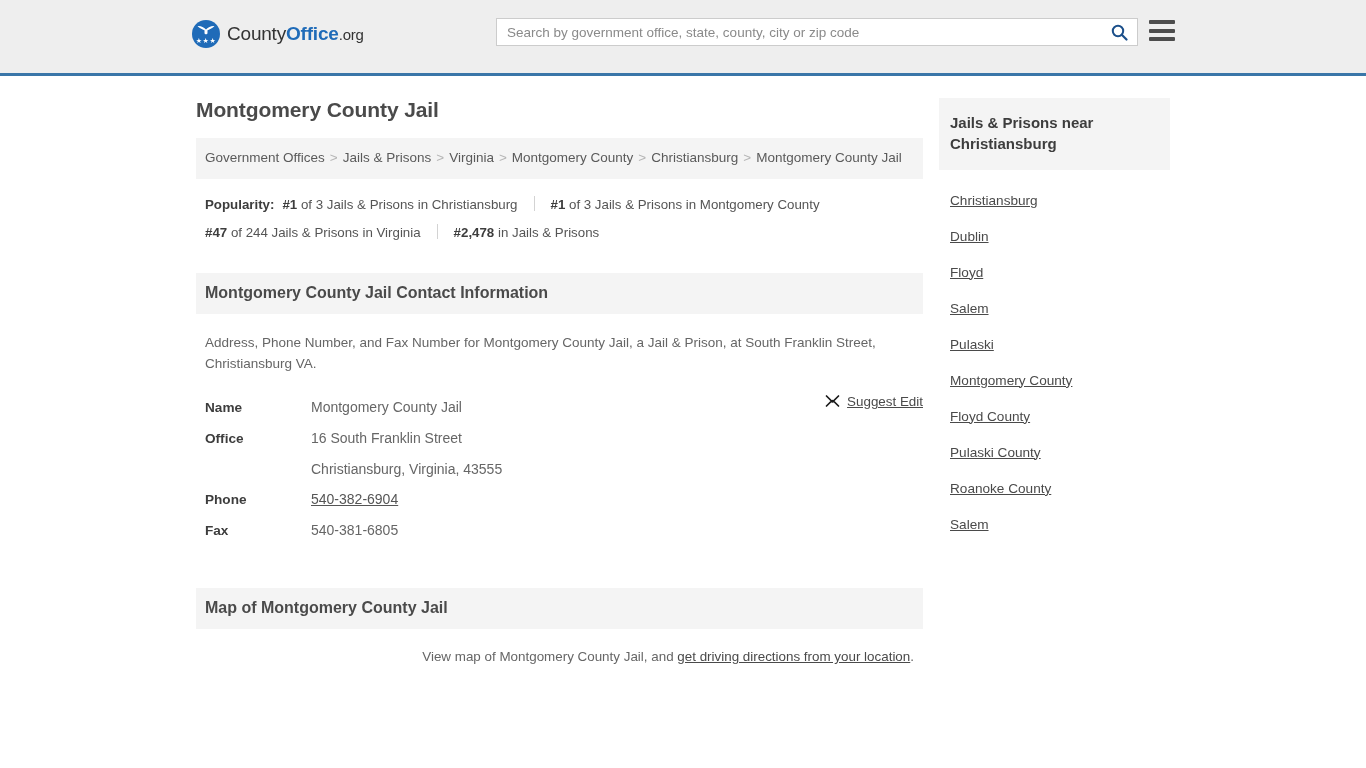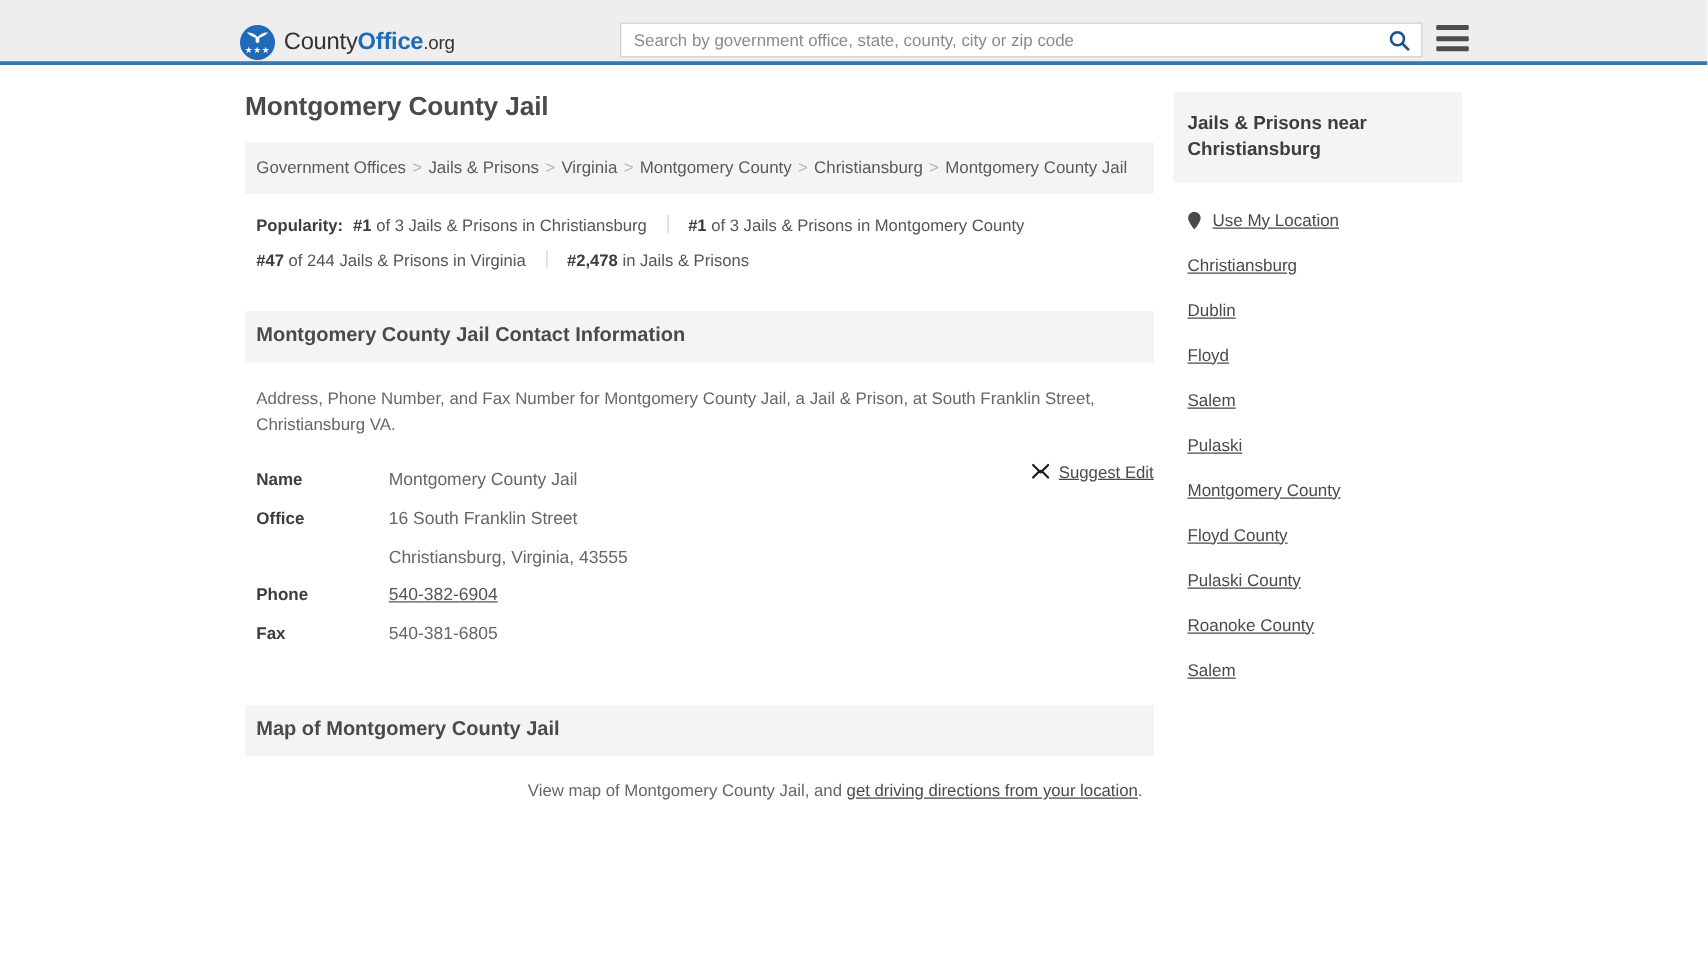--- a/index.html
+++ b/index.html
@@ -9,21 +9,21 @@
     width: 1366px;
     height: 768px;
     background: #ffffff;
     font-family: "Liberation Sans", sans-serif;
     color: #4a4a4a;
     overflow: hidden;
   }
 
   
   .site-header {
-    height: 52px;
+    height: 76px;
     background: #eeeeee;
     border-bottom: 3px solid #3a76a8;
     position: relative;
   }
   .header-inner {
     width: 1366px;
     height: 63px;
     position: relative;
   }
   .logo-wrap {
@@ -387,26 +387,20 @@
     </div>
 
   </div>
 
   <div class="side-col">
 
     <div class="side-head">Jails &amp; Prisons near Christiansburg</div>
 
     <div class="side-links">
 
-      <div class="side-link-row">
-        <svg class="pin-icon" width="11" height="15" viewBox="0 0 11 15">
-          <path d="M5.5 0.5 C2.6 0.5 0.5 2.6 0.5 5.4 C0.5 8.8 5.5 14.5 5.5 14.5 C5.5 14.5 10.5 8.8 10.5 5.4 C10.5 2.6 8.4 0.5 5.5 0.5 Z" fill="#4a4a4a"></path>
-        </svg>
-        <a class="side-link">Use My Location</a>
-      </div>
 
       <div class="side-link-row">
         <a class="side-link">Christiansburg</a>
       </div>
       <div class="side-link-row">
         <a class="side-link">Dublin</a>
       </div>
       <div class="side-link-row">
         <a class="side-link">Floyd</a>
       </div>

